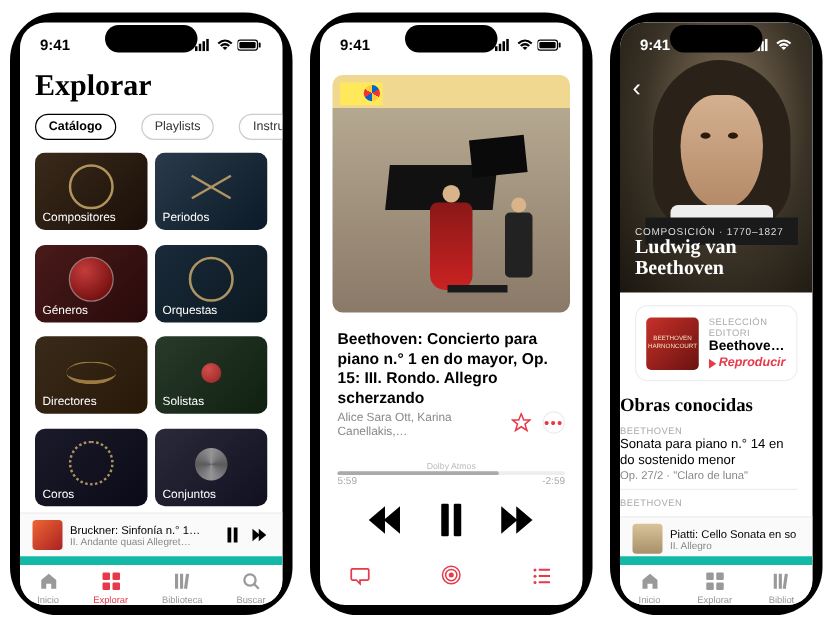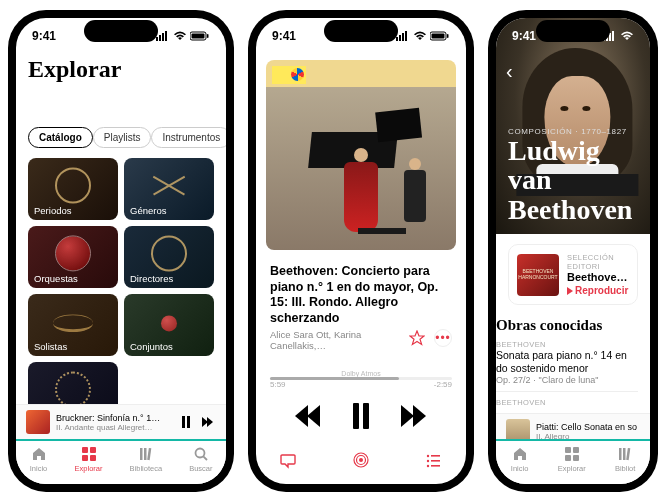--- a/index.html
+++ b/index.html
@@ -10,41 +10,41 @@
     display: flex; gap: 14px; padding: 10px 8px;
   }
   .phone {
     width: 226px; height: 482px;
     background: #000; border-radius: 38px;
     padding: 8px; position: relative; flex-shrink: 0;
   }
   .phone.partial { width: 170px; }
   .screen {
     width: 100%; height: 100%;
-    background: #fff; border-radius: 30px;
+    background: #fff; border-radius: 20px;
     overflow: hidden; position: relative;
     display: flex; flex-direction: column;
   }
   .notch {
     position: absolute; top: 10px; left: 50%; transform: translateX(-50%);
     width: 74px; height: 22px; background: #000; border-radius: 14px; z-index: 10;
   }
   .status-bar {
     height: 36px; display: flex; justify-content: space-between; align-items: center;
     padding: 0 16px; font-size: 12px; font-weight: 600; color: #000;
   }
   .status-bar.light { color: #fff; }
   .status-bar .right { display: flex; align-items: center; gap: 3px; }
   .bars, .wifi, .battery { display: inline-block; }
   .bars svg, .wifi svg, .battery svg { display: block; }
 
   
   .p1-content { flex: 1; overflow: hidden; display: flex; flex-direction: column; padding: 0 12px; }
   .p1-title { font-size: 24px; font-weight: 700; margin: 2px 0 8px 0; font-family: Georgia, serif; }
-  .seg { display: flex; gap: 0; margin-bottom: 10px; margin-top: 36px; }
+  .seg { display: flex; gap: 20px; margin-bottom: 10px; }
   .seg button {
     flex: 0 0 auto; font-size: 10px; font-weight: 500;
     padding: 4px 10px; border-radius: 12px; border: 1px solid #ccc;
     background: #fff; color: #333;
   }
   .seg button.active { background: #fff; border-color: #000; color: #000; font-weight: 600; }
   .grid { display: grid; grid-template-columns: 1fr 1fr; gap: 6px; flex: 1; overflow: hidden; }
   .tile {
     position: relative; border-radius: 8px; overflow: hidden;
     background: linear-gradient(135deg, #3a2a1a, #1a0f08);
@@ -86,21 +86,21 @@
   .mini-t1 { font-size: 9px; font-weight: 500; white-space: nowrap; overflow: hidden; text-overflow: ellipsis; }
   .mini-t2 { font-size: 8px; color: #888; white-space: nowrap; overflow: hidden; text-overflow: ellipsis; }
   .mini-pause { width: 14px; display:flex; gap:2px; }
   .mini-pause span { width:3px; height:12px; background:#000; }
   .mini-fwd { width:14px; height:14px; position:relative; }
   .mini-fwd::before,.mini-fwd::after{content:'';position:absolute;top:2px;border-style:solid;border-width:5px 0 5px 6px;border-color:transparent transparent transparent #000;}
   .mini-fwd::after{left:5px;}
 
   .tabbar {
     display: flex; justify-content: space-around; align-items: flex-start;
-    padding: 4px 0 11px 0; border-top: 2px solid #14b8a6; background: #fff;
+    padding: 4px 0 0 0; border-top: 7px solid #14b8a6; background: #fff;
   }
   .tabbar.grey .tab { color: #999; }
   .tab { display: flex; flex-direction: column; align-items: center; gap: 1px; color: #999; font-size: 7.5px; }
   .tab.active { color: #e6394a; }
   .tab .ticon { width: 18px; height: 18px; display:flex; align-items:center; justify-content:center; }
 
   
   .p2-content { flex:1; display:flex; flex-direction:column; padding: 4px 14px 0 14px; align-items:center; }
   .artwork {
     width: 190px; height: 190px; border-radius: 8px;
@@ -156,32 +156,32 @@
     width:110px; height:140px;
   }
   .p3-hero .hair { position:absolute; inset:0; background:#2a2218; border-radius: 48% 52% 44% 40% / 42% 44% 30% 30%; }
   .p3-hero .skin { position:absolute; top:28px; left:22px; width:66px; height:90px; background:linear-gradient(#d4b090,#b48a68); border-radius: 46% 46% 50% 50% / 50% 50% 60% 60%; }
   .p3-hero .collar { position:absolute; bottom:0; left:14px; width:82px; height:24px; background:#eee; border-radius:6px 6px 0 0; }
   .p3-hero .coat { position:absolute; bottom:-8px; left:-6px; width:122px; height:22px; background:#1a1a1a; }
   .p3-hero .eye { position:absolute; width:8px; height:5px; background:#2a1a0a; border-radius:50%; top:58px; }
   .p3-hero .eye.l { left:38px; } .p3-hero .eye.r { left:60px; }
   .p3-hero .chev { position:absolute; top:42px; left:10px; color:#fff; font-size:20px; z-index:3; }
   .p3-meta { font-size:8px; color:#ddd; letter-spacing:0.6px; position:relative; z-index:2; }
-  .p3-name { font-size:28px; font-weight:700; color:#fff; line-height:1.05; font-family: Georgia, serif; position:relative; z-index:2; }
+  .p3-name { font-size:16px; font-weight:700; color:#fff; line-height:1.05; font-family: Georgia, serif; position:relative; z-index:2; }
 
   .p3-card {
     margin:10px 12px 0 12px; border:1px solid #eee; border-radius:10px;
     padding:8px; display:flex; gap:8px; align-items:center;
   }
   .p3-card .thumb { width:42px; height:42px; background:linear-gradient(135deg,#c7302a,#6a1210); border-radius:4px; flex-shrink:0; display:flex; align-items:center; justify-content:center; }
   .p3-card .thumb-text { font-size:5px; color:#f4e2c0; text-align:center; line-height:1.1; }
   .p3-card .ct { flex:1; overflow:hidden; }
   .p3-card .lab { font-size:7.5px; color:#aaa; letter-spacing:.4px; }
   .p3-card .tit { font-size:11px; font-weight:600; white-space:nowrap; overflow:hidden; text-overflow:ellipsis; }
-  .p3-card .play { font-size:10px; color:#e6394a; font-weight:600; display:flex; align-items:center; gap:2px; margin-top:2px; }
+  .p3-card .play { font-size:10px; color:#e6394a; font-weight:600; display:flex; align-items:center; gap:2px; margin-top:2px;font-style:italic; }
   .p3-card .play::before { content:''; display:inline-block; border-style:solid; border-width:4px 0 4px 6px; border-color:transparent transparent transparent #e6394a; }
 
   .p3-sec { margin:12px 12px 0 0; }
   .p3-sec h3 { font-size:15px; font-weight:700; font-family: Georgia, serif; margin-bottom:6px; }
   .work .comp { font-size:7.5px; color:#aaa; letter-spacing:.4px; }
   .work .wt { font-size:10.5px; font-weight:500; line-height:1.2; }
   .work .op { font-size:9px; color:#888; margin-top:1px; }
   .p3-sec hr { border:none; border-top:1px solid #eee; margin:6px 0; }
 
   .p3-mini {
@@ -229,45 +229,49 @@
     <div class="p1-content">
       <div class="p1-title">Explorar</div>
       <div class="seg">
         <button class="active">Catálogo</button>
         <button>Playlists</button>
         <button>Instrumentos</button>
       </div>
       <div class="grid">
         <div class="tile">
             <div class="tile-icon"></div>
+            <span class="tile-label">Compositores</span>
+          </div>
+        <div class="tile">
+            <div class="tile-icon"></div>
             <span class="tile-label">Periodos</span>
           </div>
         <div class="tile">
             <div class="tile-icon"></div>
             <span class="tile-label">Géneros</span>
           </div>
         <div class="tile">
             <div class="tile-icon"></div>
             <span class="tile-label">Orquestas</span>
           </div>
         <div class="tile">
             <div class="tile-icon"></div>
             <span class="tile-label">Directores</span>
           </div>
         <div class="tile">
             <div class="tile-icon"></div>
             <span class="tile-label">Solistas</span>
           </div>
         <div class="tile">
             <div class="tile-icon"></div>
+            <span class="tile-label">Coros</span>
+          </div>
+        <div class="tile">
+            <div class="tile-icon"></div>
             <span class="tile-label">Conjuntos</span>
-          </div>
-        <div class="tile">
-            <div class="tile-icon"></div>
-            <span class="tile-label">Coros</span>
           </div>
       </div>
     </div>
     <div class="mini-player">
       <div class="mini-art"></div>
       <div class="mini-text">
         <div class="mini-t1">Bruckner: Sinfonía n.° 1…</div>
         <div class="mini-t2">II. Andante quasi Allegret…</div>
       </div>
       <div class="mini-pause">

